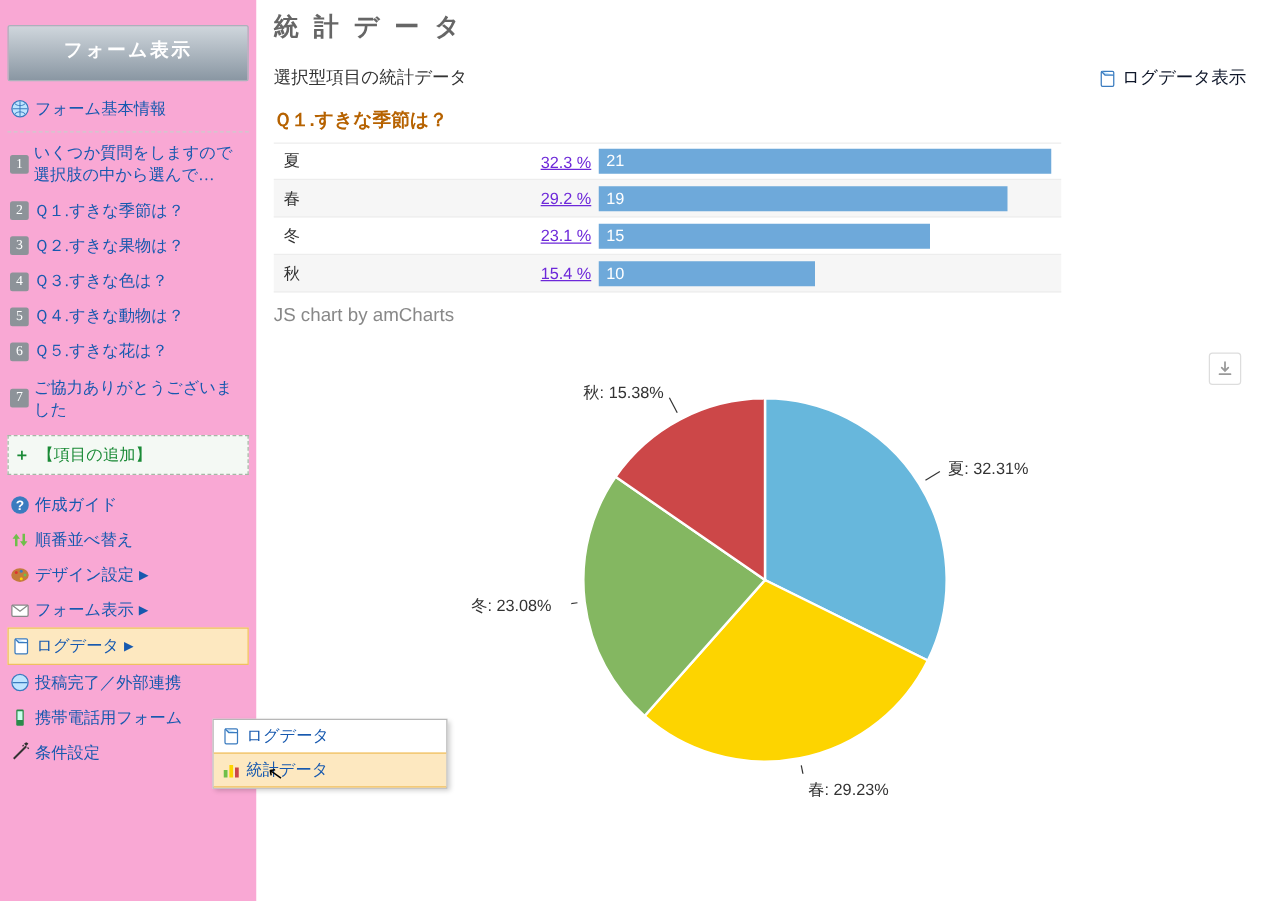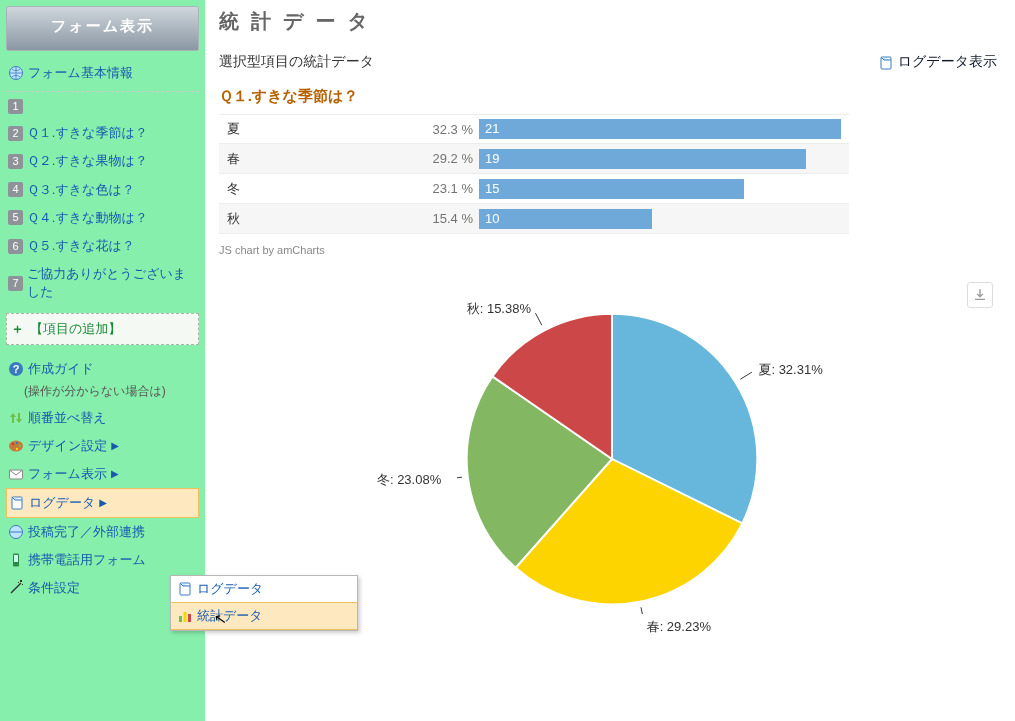--- a/index.html
+++ b/index.html
@@ -10,42 +10,43 @@
     background: #fff;
     width: 1015px;
     height: 721px;
     overflow: hidden;
     position: relative;
     display: flex;
   }
   
   .sidebar {
     width: 205px;
-    padding: 6px 6px 0 6px;
-    background: #86efac;
+    padding: 20px 6px 0 6px;
+    background: #f9a8d4;
   }
   .sidebar-header {
     background: linear-gradient(to bottom, #cfd6dc 0%, #8a97a3 100%);
     color: #fff;
     font-weight: bold;
     text-align: center;
     padding: 10px 0 14px;
     font-size: 15px;
     border: 1px solid #aab2bb;
     border-radius: 2px;
     margin-bottom: 8px;
     letter-spacing: 2px;
   }
   .side-link {
     display: flex;
     align-items: center;
     color: #1759af;
     padding: 5px 2px;
     text-decoration: none;
     line-height: 1.4;
+    font-family: Liberation Serif, serif;
   }
   .side-sub {
     color: #555;
     font-size: 12px;
     padding: 0 2px 4px 18px;
   }
   .num-badge {
     display: inline-block;
     width: 15px; height: 15px;
     line-height: 15px;
@@ -165,35 +166,35 @@
   .bar-table { width: 630px; }
   .bar-row {
     display: flex;
     align-items: center;
     height: 30px;
     border-bottom: 1px solid #ededed;
   }
   .bar-row:first-child { border-top: 1px solid #ededed; }
   .bar-row:nth-child(even) { background: #f6f6f6; }
   .bar-label { width: 190px; padding-left: 8px; color: #333; }
-  .bar-pct { width: 70px; text-align: right; color: #737373; padding-right: 6px; }
+  .bar-pct { width: 70px; text-align: right; color: #6d28d9; padding-right: 6px; text-decoration: underline; }
   .bar-track { flex: 1; position: relative; height: 20px; }
   .bar-fill {
     position: absolute;
     left: 0; top: 0;
     height: 20px;
     background: #6ea9da;
     color: #fff;
     padding-left: 6px;
     font-size: 13px;
     line-height: 20px;
   }
   .chart-credit {
     color: #888;
-    font-size: 11px;
+    font-size: 15px;
     margin-top: 10px;
   }
   .download-btn {
     position: absolute;
     right: 22px;
     top: 282px;
     width: 26px; height: 26px;
     border: 1px solid #ddd;
     border-radius: 3px;
     display: flex;
@@ -237,20 +238,21 @@
         </svg>
     </span>
     <span>フォーム基本情報</span>
   </a>
 
   <div style="border-top:1px dashed #ccc;margin:4px 0 2px;"></div>
 
   <div id="side-questions">
       <a class="side-link">
         <span class="num-badge">1</span>
+        <span>いくつか質問をしますので選択肢の中から選んで…</span>
       </a>
       <a class="side-link">
         <span class="num-badge">2</span>
         <span>Ｑ１.すきな季節は？</span>
       </a>
       <a class="side-link">
         <span class="num-badge">3</span>
         <span>Ｑ２.すきな果物は？</span>
       </a>
       <a class="side-link">
@@ -279,21 +281,20 @@
   <div class="tools-group">
     <div class="tool-link">
       <span class="side-icon">
         <svg viewBox="0 0 16 16">
             <circle cx="8" cy="8" r="7" fill="#3a7bbf"></circle>
             <text x="8" y="12" font-size="11" fill="#fff" text-anchor="middle" font-weight="bold">?</text>
           </svg>
       </span>
       <span>作成ガイド</span>
     </div>
-    <div class="side-sub">(操作が分からない場合は)</div>
 
     <div class="tool-link">
       <span class="side-icon">
         <svg viewBox="0 0 16 16">
             <path d="M5 3l-3 4h2v6h2V7h2zM11 13l3-4h-2V3h-2v6H8z" fill="#6fbf4a"></path>
           </svg>
       </span>
       <span>順番並べ替え</span>
     </div>
 

